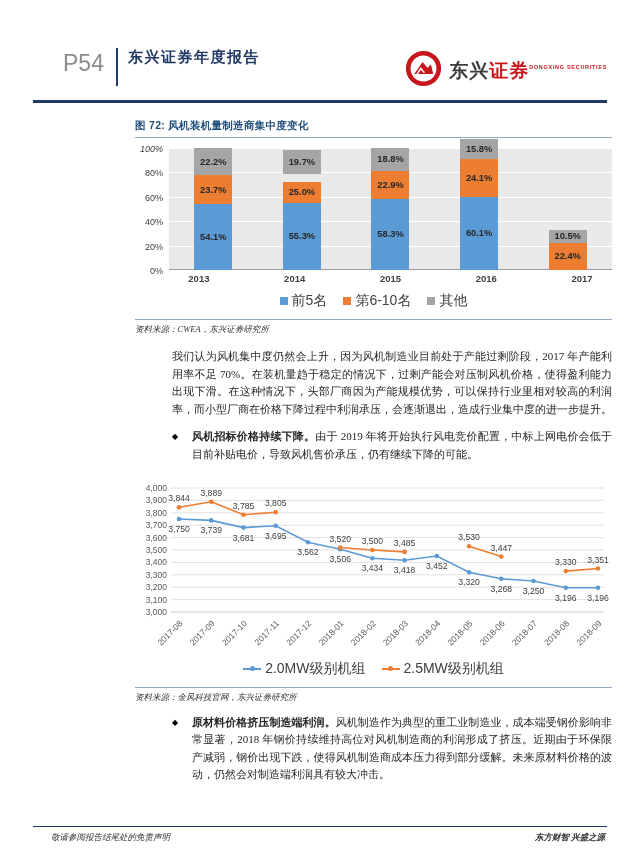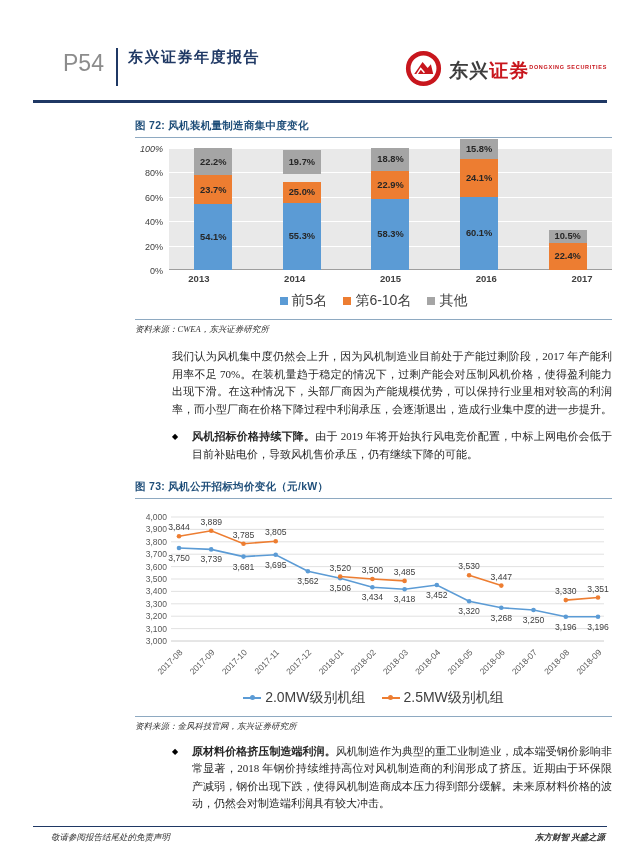--- a/index.html
+++ b/index.html
@@ -199,21 +199,20 @@
   </div>
 
   <div class="para">我们认为风机集中度仍然会上升，因为风机制造业目前处于产能过剩阶段，2017 年产能利用率不足 70%。在装机量趋于稳定的情况下，过剩产能会对压制风机价格，使得盈利能力出现下滑。在这种情况下，头部厂商因为产能规模优势，可以保持行业里相对较高的利润率，而小型厂商在价格下降过程中利润承压，会逐渐退出，造成行业集中度的进一步提升。</div>
 
   <div class="bullet">
     <div class="bullet-marker">◆</div>
     <div class="bullet-content"><span class="bullet-lead">风机招标价格持续下降。</span><span>由于 2019 年将开始执行风电竞价配置，中标上网电价会低于目前补贴电价，导致风机售价承压，仍有继续下降的可能。</span></div>
   </div>
 
   <div class="fig">
-    <div class="fig-title">图 73: 风机公开招标均价变化（元/kW）</div>
     <div class="fig-body line-chart">
       <svg viewBox="0 0 477 172" width="477" height="172">
           <line x1="36" y1="132.0" x2="469" y2="132.0" stroke="#bfbfbf" stroke-width="0.8"></line>
           <text x="32" y="135.0" text-anchor="end" class="tick">3,000</text>
           <line x1="36" y1="119.6" x2="469" y2="119.6" stroke="#d9d9d9" stroke-width="0.8"></line>
           <text x="32" y="122.6" text-anchor="end" class="tick">3,100</text>
           <line x1="36" y1="107.2" x2="469" y2="107.2" stroke="#d9d9d9" stroke-width="0.8"></line>
           <text x="32" y="110.2" text-anchor="end" class="tick">3,200</text>
           <line x1="36" y1="94.8" x2="469" y2="94.8" stroke="#d9d9d9" stroke-width="0.8"></line>
           <text x="32" y="97.8" text-anchor="end" class="tick">3,300</text>

